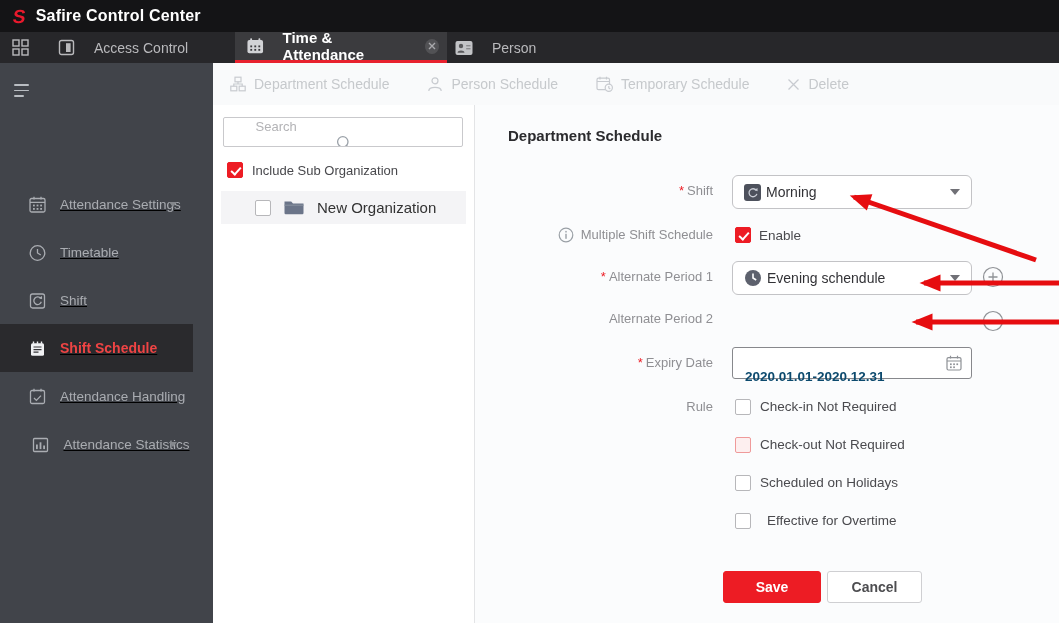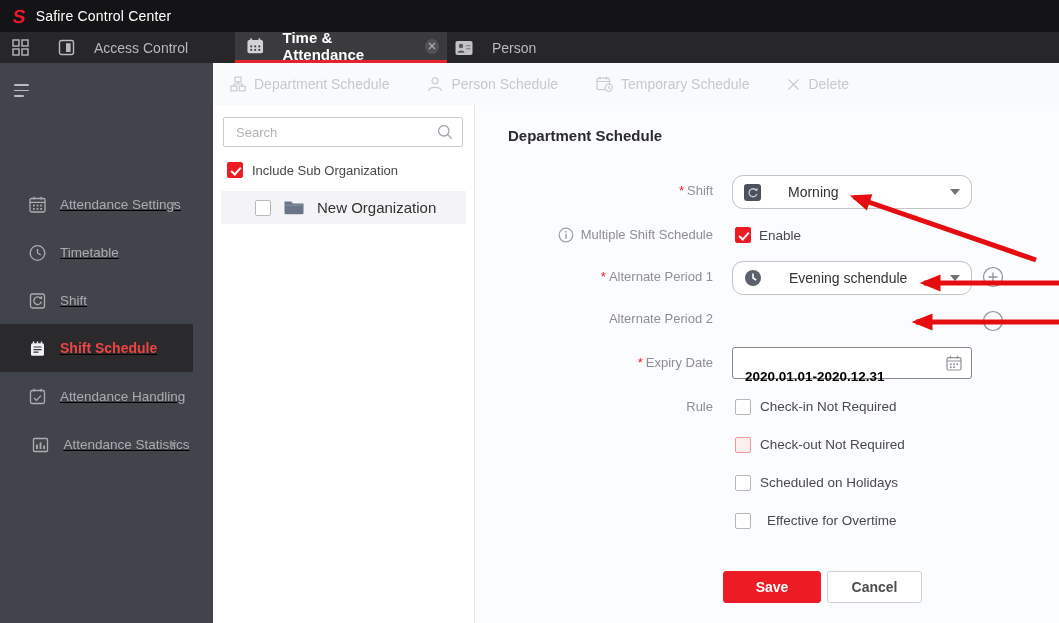--- a/index.html
+++ b/index.html
@@ -2,21 +2,21 @@
 <html><head>
 <meta charset="utf-8">
 <style>
   html,body{margin:0;padding:0;background:#fff;}
   body{font-family:"Liberation Sans",sans-serif;-webkit-font-smoothing:antialiased;}
   #app{position:relative;width:1059px;height:623px;overflow:hidden;background:#fff;}
 
   
   .header{position:absolute;left:0;top:0;width:1059px;height:32px;background:#141416;display:flex;align-items:center;padding-left:13px;gap:10px;box-sizing:border-box;}
   .logo{color:#e8192c;font-weight:900;font-size:19px;line-height:19px;transform:skewX(-8deg);}
-  .app-title{color:#ffffff;font-size:14px;font-weight:normal;letter-spacing:.2px;}
+  .app-title{color:#ffffff;font-size:16px;font-weight:bold;letter-spacing:.2px;}
 
   
   .tabbar{position:absolute;left:0;top:32px;width:1059px;height:31px;background:#27272a;}
   .grid-btn{position:absolute;left:12px;top:7px;width:17px;height:17px;cursor:pointer;}
   .tab{position:absolute;top:0;height:31px;display:flex;align-items:center;gap:19px;cursor:pointer;box-sizing:border-box;}
   .tab .tlabel{font-size:14px;color:#b9b9bc;}
   .tab-ac{left:58px;width:150px;}
   .tab-ta{left:235px;width:212px;background:#3b3b3e;border-bottom:3px solid #e8212e;padding:0 8px 0 12px;}
   .tab-ta .tlabel{font-size:15px;font-weight:bold;color:#ffffff;}
   .tab-p{left:455px;width:100px;}
@@ -35,50 +35,50 @@
   .side-item.active .slabel{color:#ef4444;font-weight:bold;font-size:14px;}
   .side-chev{position:absolute;right:16px;top:22px;width:0;height:0;border-left:4.5px solid transparent;border-right:4.5px solid transparent;border-top:5px solid #84878c;}
 
   
   .main{position:absolute;left:213px;top:63px;width:846px;height:560px;background:#ffffff;}
   .toolbar{position:absolute;left:0;top:0;width:846px;height:42px;background:#f9fafb;display:flex;align-items:center;padding-left:17px;gap:38px;box-sizing:border-box;}
   .tbtn{display:flex;align-items:center;gap:8px;font-size:14px;color:#c6c9cc;cursor:default;}
 
   
   .tree-panel{position:absolute;left:0;top:42px;width:262px;height:518px;background:#ffffff;border-right:1px solid #e3e4e6;box-sizing:border-box;}
-  .search-box{position:absolute;left:10px;top:12px;width:240px;height:30px;box-sizing:border-box;border:1px solid #c9c9cc;border-radius:2px;background:#fff;display:flex;align-items:center;padding:0 9px 0 10px;}
+  .search-box{position:absolute;left:10px;top:12px;width:240px;height:30px;box-sizing:border-box;border:1px solid #c9c9cc;border-radius:2px;background:#fff;display:flex;align-items:center;padding:0 9px 0 10px;flex-direction:column;}
   .search-box input{border:none;outline:none;flex:1;font-size:13px;color:#333;font-family:inherit;background:transparent;}
   .search-box input::placeholder{color:#b3b3b6;}
   .include-row{position:absolute;left:14px;top:57px;display:flex;align-items:center;gap:9px;}
   .include-row .ilabel{font-size:13px;color:#48484c;}
   .tree-row{position:absolute;left:8px;top:86px;width:245px;height:33px;background:#f4f4f6;display:flex;align-items:center;padding-left:34px;gap:13px;box-sizing:border-box;cursor:pointer;}
   .tree-row .nlabel{font-size:15px;color:#333;}
 
   
   .cb{position:relative;width:16px;height:16px;background:#fff;border:1px solid #b7b7ba;border-radius:2px;box-sizing:border-box;flex:0 0 auto;cursor:pointer;}
   .cb.checked{background:#ed1c24;border-color:#ed1c24;}
   .cb.checked::after{content:"";position:absolute;left:4.5px;top:1.5px;width:4px;height:8px;border:solid #fff;border-width:0 2px 2px 0;transform:rotate(42deg);}
   .cb.hl{border-color:#ef9a9a;background:#fdefef;}
 
   
   .form-panel{position:absolute;left:262px;top:42px;width:584px;height:518px;background:#fbfcfd;}
   .f-title{position:absolute;left:33px;top:22px;font-size:15px;font-weight:bold;color:#2b2b2e;}
   .flabel{position:absolute;left:0;width:238px;text-align:right;font-size:13px;color:#8f8f93;line-height:16px;}
   .req{color:#ed1c24;margin-right:3px;}
-  .dd{position:absolute;left:257px;width:240px;height:32px;box-sizing:border-box;border:1px solid #c3c3c6;border-radius:11px;background:#fff;display:flex;align-items:center;padding:16px 11px;gap:27px;cursor:pointer;}
+  .dd{position:absolute;left:257px;width:240px;height:32px;box-sizing:border-box;border:1px solid #c3c3c6;border-radius:6px;background:#fff;display:flex;align-items:center;padding:16px 11px;gap:5px;cursor:pointer;}
   .dd .val{font-size:14px;color:#323236;}
   .dd .chev{margin-left:auto;width:0;height:0;border-left:5px solid transparent;border-right:5px solid transparent;border-top:6px solid #707076;}
   .shift-ico{width:17px;height:17px;flex:0 0 auto;}
   .clock-ico{width:18px;height:18px;flex:0 0 auto;}
   .mlabel{position:absolute;left:0;top:122px;width:238px;display:flex;justify-content:flex-end;align-items:center;gap:7px;font-size:13px;color:#8f8f93;line-height:16px;}
   .enable-cb{position:absolute;left:260px;top:122px;}
   .enable-label{position:absolute;left:284px;top:123px;font-size:13.5px;color:#4a4a4e;}
   .circle-btn{position:absolute;width:22px;height:22px;cursor:pointer;}
   .date-wrap{position:absolute;left:257px;top:242px;width:240px;height:32px;box-sizing:border-box;border:1px solid #87888c;border-radius:3px;background:#fff;display:flex;align-items:center;padding:0 9px 0 12px;}
-  .date-wrap input{border:none;outline:none;flex:1;font-size:13.5px;font-weight:bold;color:#000000;font-family:inherit;background:transparent;padding:0;margin-top:26px;}
+  .date-wrap input{border:none;outline:none;flex:1;font-size:13.5px;font-weight:bold;color:#0c4a6e;font-family:inherit;background:transparent;padding:0;margin-top:26px;}
   .rule-row{position:absolute;left:260px;display:flex;align-items:center;gap:9px;}
   .rule-row .rlabel{font-size:13.5px;color:#4a4a4e;line-height:16px;padding-top:1px;}
   .btn{position:absolute;top:466px;height:32px;border-radius:3px;font-size:14px;font-weight:bold;display:flex;align-items:center;justify-content:center;cursor:pointer;box-sizing:border-box;}
   .btn-save{left:248px;width:98px;background:#ed1c24;color:#ffffff;border:1px solid #ed1c24;}
   .btn-cancel{left:352px;width:95px;background:#ffffff;color:#4d4d50;border:1px solid #cfcfd2;}
 
   .arrows{position:absolute;left:0;top:0;pointer-events:none;z-index:60;}
 </style>
 </head>
 <body>

